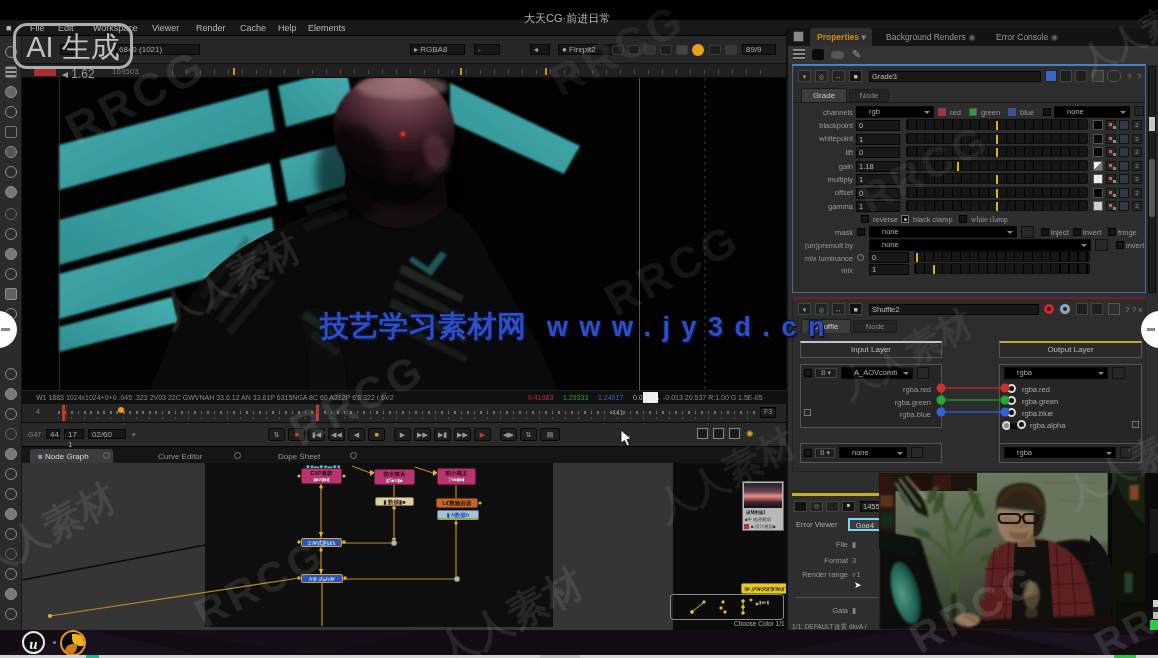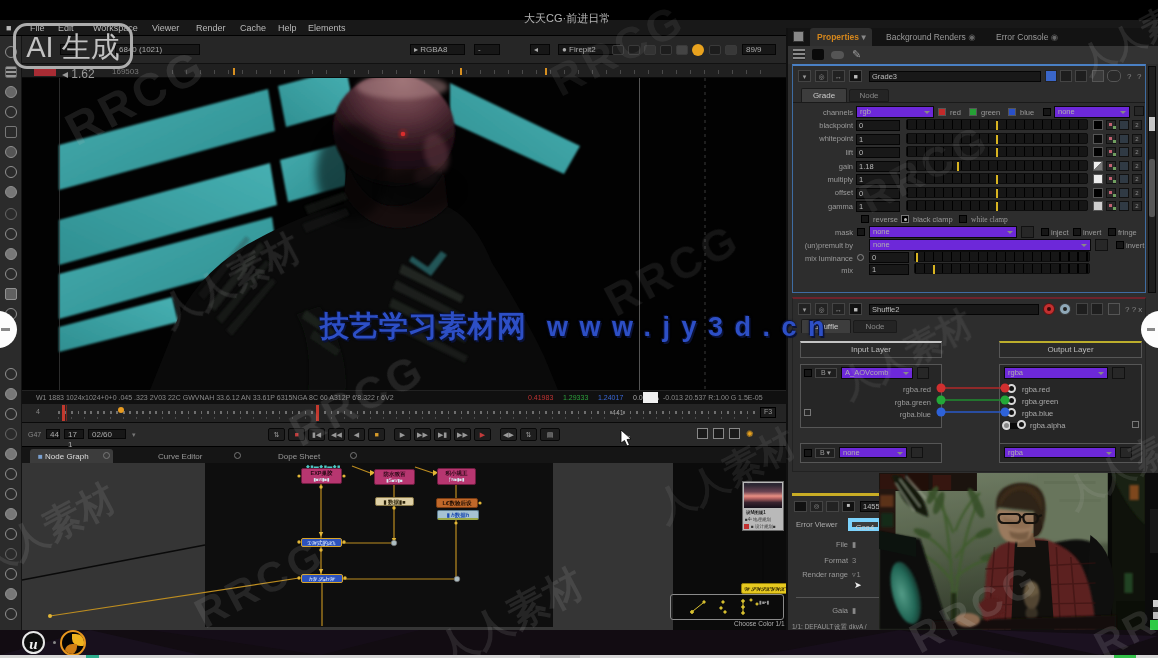--- a/index.html
+++ b/index.html
@@ -50,21 +50,21 @@
 .rtabs{position:absolute;left:0;top:0;width:372px;height:18px;background:#131313;}
 .panelbox{position:absolute;background:#2d2d2d;}
 .rowlab{position:absolute;font-size:7.5px;color:#9a9a9a;text-align:right;}
 .vfld{position:absolute;background:#181818;border:1px solid #050505;color:#bbb;font-size:7.5px;line-height:9px;padding-left:2px;}
 .sld{position:absolute;height:11px;background:#191919;border:1px solid #0d0d0d;transform:translateY(-5px);border-radius:2px;}
 .sldm{position:absolute;width:2px;height:9px;background:#d8b421;z-index:2;}
 .swt{position:absolute;width:10px;height:10px;border:1px solid #555;}
 .sbtn{position:absolute;width:10px;height:10px;background:#272727;border:1px solid #111;}
 .cb{position:absolute;width:8px;height:8px;background:#161616;border:1px solid #000;}
 .clab{position:absolute;font-size:7.5px;color:#999;}
-.ddl{position:absolute;background:#6d28d9;border:1px solid #090909;color:#b0b0b0;font-size:7.5px;padding-left:3px;}
+.ddl{position:absolute;background:#000000;border:1px solid #090909;color:#b0b0b0;font-size:7.5px;padding-left:12px;}
 .ddl:after{content:"";position:absolute;right:3px;top:40%;border:3px solid transparent;border-top-color:#888;}
 
 .wm{position:absolute;font-weight:bold;color:rgba(190,190,190,0.13);white-space:nowrap;transform:rotate(-28deg);}
 </style>
 </head>
 <body>
 <div id="stage">
 
 
 <div id="menubar" class="abs">
@@ -586,21 +586,21 @@
   </svg>
  </div>
 
  <div class="panelbox" style="left:4px;top:465px;width:90px;height:137px;border-top:3px solid #c9ad25;background:#2e2e2e;">
   <div class="abs" style="left:2px;top:5px;width:13px;height:11px;background:#111;border:1px solid #444;"></div>
   <div class="abs" style="left:18px;top:5px;width:13px;height:11px;background:#222;border:1px solid #444;color:#999;font-size:6px;text-align:center;">◎</div>
   <div class="abs" style="left:34px;top:5px;width:13px;height:11px;background:#222;border:1px solid #444;"></div>
   <div class="abs" style="left:50px;top:5px;width:13px;height:11px;background:#111;border:1px solid #444;color:#bbb;font-size:6px;text-align:center;">■</div>
   <div class="vfld" style="left:68px;top:5px;width:22px;height:11px;">14555</div>
   <div class="abs" style="left:4px;top:24px;font-size:7.5px;color:#aaa;">Error Viewer</div>
-  <div class="abs" style="left:56px;top:22px;width:34px;height:13px;background:#3c3c3c;border:4px solid #7dd3fc;color:#ccc;font-size:7.5px;text-align:center;line-height:12px;">Goɞ 4</div>
+  <div class="abs" style="left:56px;top:22px;width:34px;height:13px;background:#3c3c3c;border:2px solid #7dd3fc;color:#ccc;font-size:7.5px;text-align:center;line-height:12px;">Goɞ 4</div>
   <div class="rowlab" style="left:0;top:44px;width:56px;">File</div>
   <div class="rowlab" style="left:0;top:60px;width:56px;">Format</div>
   <div class="rowlab" style="left:0;top:74px;width:56px;">Render range</div>
   <div class="abs" style="left:60px;top:44px;font-size:7.5px;color:#888;">▮</div>
   <div class="abs" style="left:60px;top:60px;font-size:7.5px;color:#888;">3</div>
   <div class="abs" style="left:60px;top:74px;font-size:7.5px;color:#888;">▿ 1</div>
   <div class="abs" style="left:62px;top:84px;color:#eee;font-size:9px;">➤</div>
   <div class="abs" style="left:4px;top:101px;width:84px;height:1px;background:#555;"></div>
   <div class="rowlab" style="left:0;top:110px;width:56px;">Gaia</div>
   <div class="abs" style="left:60px;top:110px;font-size:7.5px;color:#888;">▮</div>

